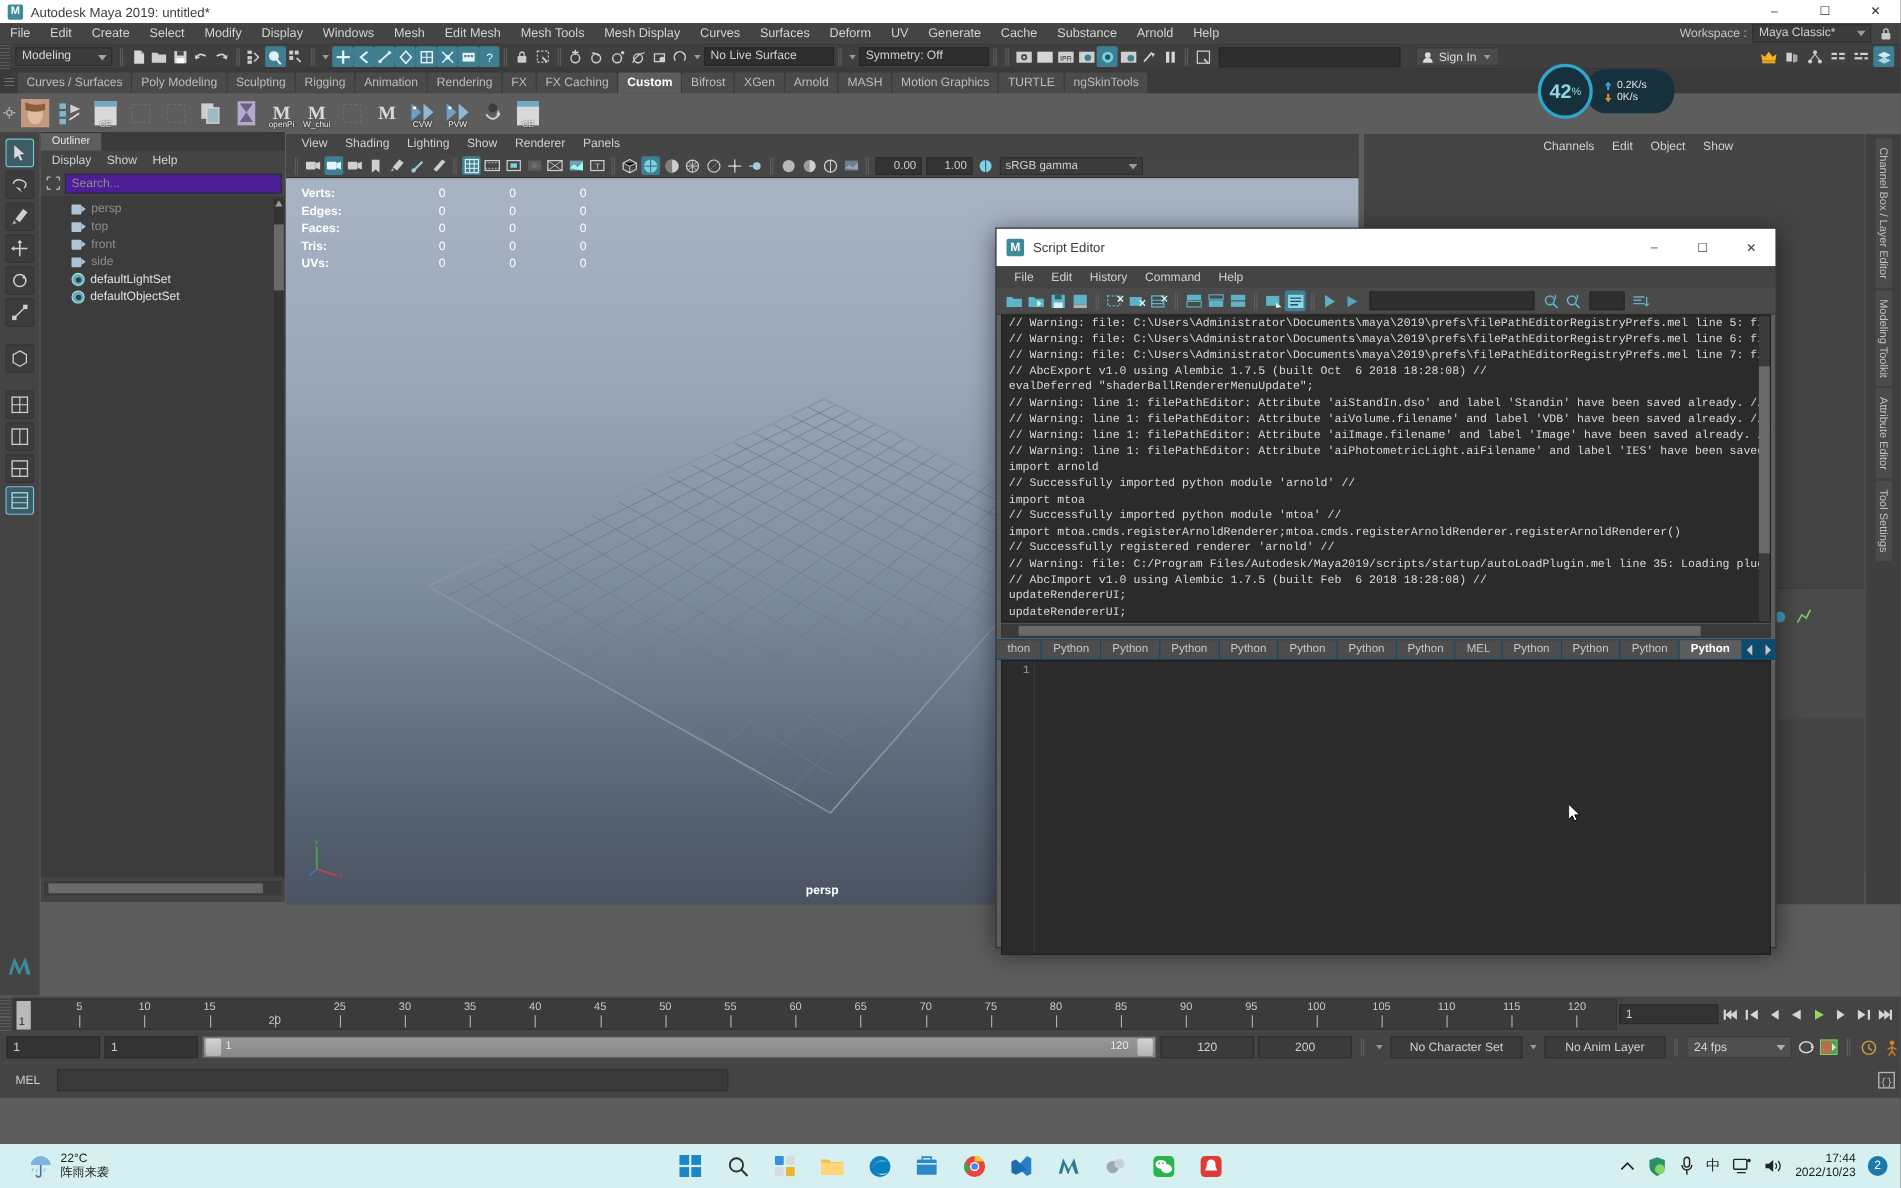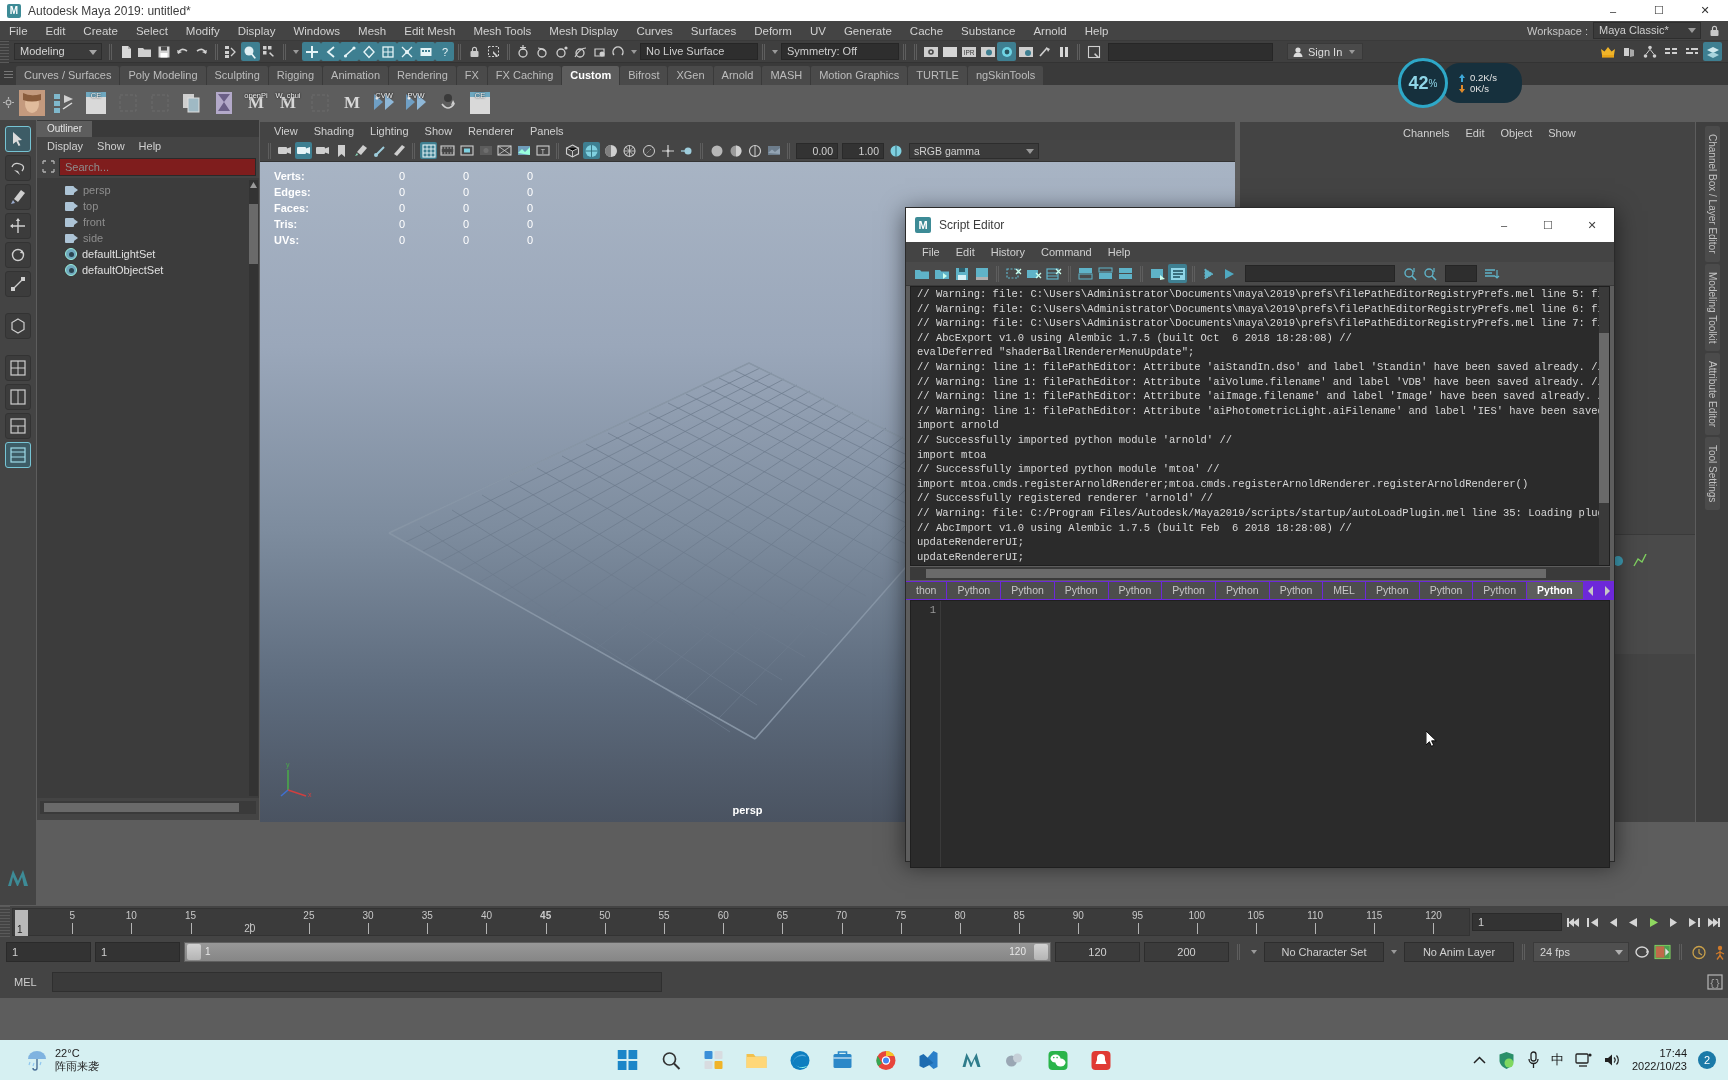--- a/index.html
+++ b/index.html
@@ -88,21 +88,21 @@
   .stab.active { background:#5d5d5d; color:#fff; font-weight:bold; }
 
   
   .shelfrow {
     position:absolute;left:0;top:85px;width:1728px;height:35px;
     background:#5d5d5d; display:flex; align-items:center;
   }
   .shelf-gear{width:16px;height:35px;display:flex;align-items:center;justify-content:center;}
   .sicon{ width:30px;height:30px;margin:0 1px;position:relative;
     display:flex;align-items:center;justify-content:center;border-radius:2px;}
-  .sicon .cap{position:absolute;bottom:18px;left:0;right:0;text-align:center;
+  .sicon .cap{position:absolute;bottom:1px;left:0;right:0;text-align:center;
     font-size:7.5px;color:#eee;text-shadow:0 0 2px #000;line-height:8px;}
   .sicon .bigM{font-size:17px;font-weight:bold;color:#d8d8d8;font-family:"Liberation Serif",serif;}
 
   
   .toolbox {
     position:absolute;left:0;top:120px;width:36px;height:785px;background:#444444;
     display:flex;flex-direction:column;align-items:center;padding-top:6px;gap:3px;
   }
   .tool{width:26px;height:26px;background:#3c3c3c;border:1px solid #333;border-radius:3px;
     display:flex;align-items:center;justify-content:center;}
@@ -113,21 +113,21 @@
     color:#3d8b96;font-weight:bold;}
 
   
   .outliner{position:absolute;left:37px;top:120px;width:222px;height:700px;background:#444;}
   .ol-tabrow{height:17px;display:flex;align-items:flex-end;background:#3a3a3a;}
   .ol-tab{background:#5d5d5d;color:#e5e5e5;font-size:10px;padding:0 10px;height:16px;line-height:16px;}
   .ol-menurow{height:18px;display:flex;align-items:center;background:#444;padding-left:4px;gap:2px;}
   .ol-menurow .mi{font-size:11px;padding:0 6px;color:#d0d0d0;line-height:18px;}
   .ol-search{height:19px;margin:2px 3px;display:flex;align-items:center;gap:3px;}
   .ol-search .icn{width:16px;height:16px;display:flex;align-items:center;justify-content:center;}
-  .ol-search .fld{flex:1;height:18px;background:#7f1d1d;border:1px solid #2a2a2a;
+  .ol-search .fld{flex:1;height:18px;background:#4c1d95;border:1px solid #2a2a2a;
     color:#8d8d8d;font-size:11px;line-height:16px;padding:0 5px;position:relative;}
   .ol-list{background:#3c3c3c;height:620px;padding-top:4px;position:relative;overflow:hidden;}
   .ol-item{display:flex;align-items:center;gap:5px;height:16px;padding-left:28px;font-size:11px;}
   .ol-item.dim{color:#8e8e8e;}
   .ol-item.brt{color:#e0e0e0;}
   .camicon{width:13px;height:9px;position:relative;}
   .camicon b{position:absolute;left:0;top:0;width:9px;height:9px;background:#adc4d6;border-radius:1px;display:block;}
   .camicon i{position:absolute;left:9px;top:1px;width:0;height:0;border-top:3.5px solid transparent;
     border-bottom:3.5px solid transparent;border-left:4px solid #adc4d6;}
   .seticon{width:12px;height:12px;border-radius:50%;background:#6fa8bd;border:1px solid #9ed;
@@ -253,21 +253,21 @@
   .se-search{height:17px;width:150px;background:#2e2e2e;border:1px solid #252525;margin:0 5px;}
   .se-small{height:17px;width:32px;background:#2e2e2e;border:1px solid #252525;margin:0 4px;}
   .se-console{position:relative;height:280px;background:#2b2b2b;overflow:hidden;
     border:1px solid #1f1f1f;margin:0 4px;}
   .se-console .line{font-family:"Liberation Mono",monospace;font-size:10.5px;color:#d8d8d8;
     white-space:pre;line-height:14.6px;padding-left:6px;}
   .se-vscroll{position:absolute;right:0;top:0;width:10px;height:280px;background:#3a3a3a;}
   .se-vscroll .th{width:10px;height:170px;background:#6a6a6a;margin-top:46px;}
   .se-hscroll{height:13px;background:#3a3a3a;margin:1px 4px;position:relative;}
   .se-hscroll .th{position:absolute;left:16px;top:2px;width:620px;height:9px;background:#6a6a6a;}
-  .se-tabs{height:19px;background:#6d28d9;display:flex;align-items:center;overflow:hidden;}
+  .se-tabs{height:19px;background:#0c4a6e;display:flex;align-items:center;overflow:hidden;}
   .se-tab{font-size:10.5px;color:#c6c6c6;padding:0 10px;height:17px;line-height:17px;
     background:#4d4d4d;margin-right:1px;}
   .se-tab.active{background:#5d5d5d;color:#fff;font-weight:bold;}
   .se-input{height:268px;background:#2b2b2b;margin:0 4px 4px 4px;border:1px solid #1f1f1f;
     display:flex;}
   .se-gutter{width:30px;background:#2b2b2b;border-right:1px solid #3a3a3a;
     font-family:"Liberation Mono",monospace;font-size:10.5px;color:#9a9a9a;text-align:right;
     padding:3px 4px 0 0;}
   .se-editarea{flex:1;}
   .cursor-arrow{position:absolute;left:1426px;top:731px;width:12px;height:18px;z-index:99;}
@@ -1212,21 +1212,21 @@
         <div class="ts-num" style="left: 236.748px; margin-top: 13px;">20</div>
         <div class="ts-tick" style="left: 295.935px;"></div>
         <div class="ts-num" style="left: 295.935px;">25</div>
         <div class="ts-tick" style="left: 355.122px;"></div>
         <div class="ts-num" style="left: 355.122px;">30</div>
         <div class="ts-tick" style="left: 414.309px;"></div>
         <div class="ts-num" style="left: 414.309px;">35</div>
         <div class="ts-tick" style="left: 473.496px;"></div>
         <div class="ts-num" style="left: 473.496px;">40</div>
         <div class="ts-tick" style="left: 532.683px;"></div>
-        <div class="ts-num" style="left: 532.683px; font-weight: bold;">45</div>
+        <div class="ts-num" style="left: 532.683px;">45</div>
         <div class="ts-tick" style="left: 591.87px;"></div>
         <div class="ts-num" style="left: 591.87px;">50</div>
         <div class="ts-tick" style="left: 651.057px;"></div>
         <div class="ts-num" style="left: 651.057px;">55</div>
         <div class="ts-tick" style="left: 710.244px;"></div>
         <div class="ts-num" style="left: 710.244px;">60</div>
         <div class="ts-tick" style="left: 769.431px;"></div>
         <div class="ts-num" style="left: 769.431px;">65</div>
         <div class="ts-tick" style="left: 828.618px;"></div>
         <div class="ts-num" style="left: 828.618px;">70</div>

